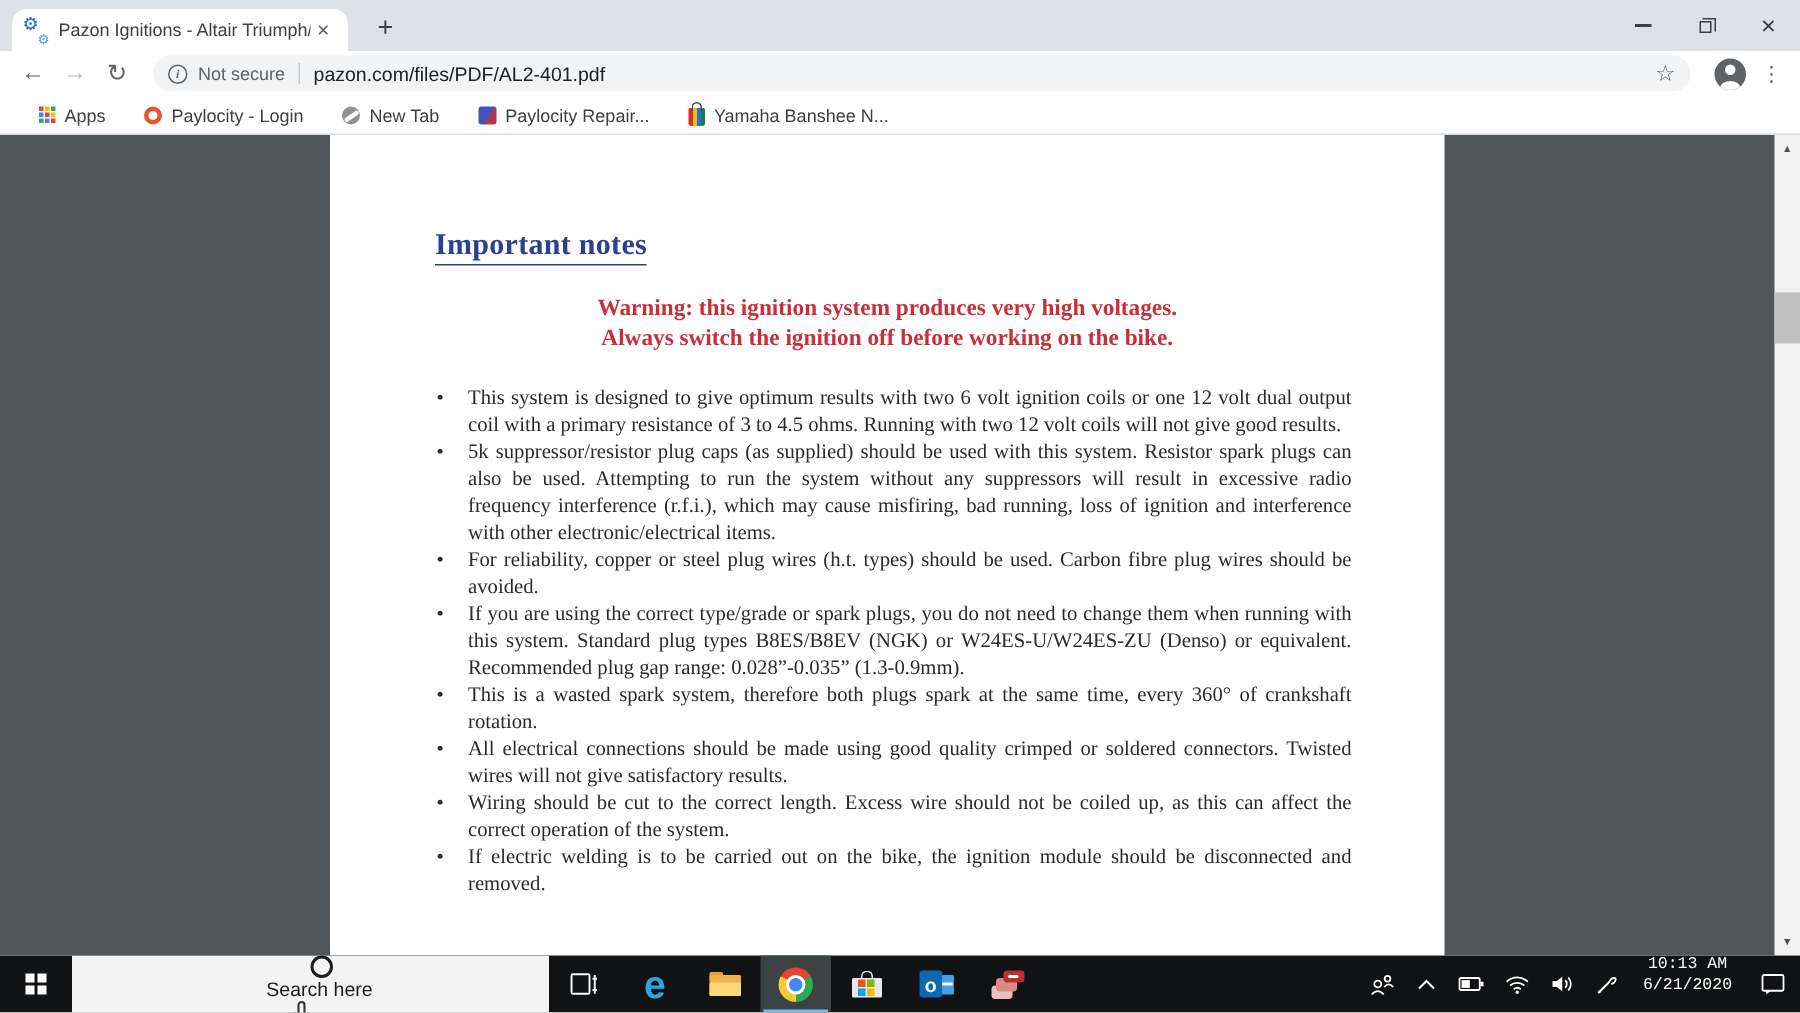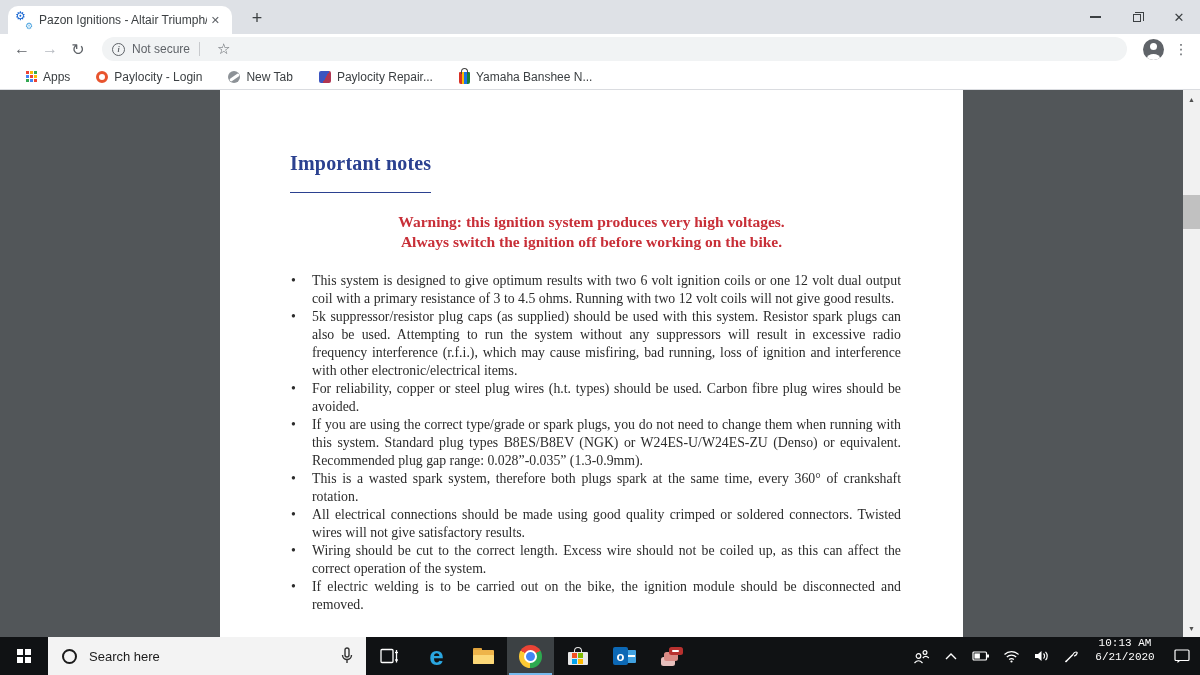--- a/index.html
+++ b/index.html
@@ -56,40 +56,40 @@
   .moto-ic { width:12px; height:12px; border-radius:2px; background:linear-gradient(120deg,#3c55c0 0 55%, #b03552 55% 100%); }
   .bag-ic { position:relative; width:11px; height:12px; border-radius:1px 1px 2px 2px; margin-top:3px;
             background:linear-gradient(90deg,#d93025 0 25%,#fbbc04 25% 50%,#1a73e8 50% 75%,#188038 75% 100%); }
   .bag-ic::before { content:""; position:absolute; top:-4px; left:2px; width:5px; height:5px;
                     border:1.5px solid #444; border-bottom:none; border-radius:4px 4px 0 0; }
 
   
   .content { position:relative; height:547px; background:#525659; overflow:hidden; }
   .pdf-page { position:absolute; left:220px; top:0; width:743px; height:547px; background:#fff; }
   .pdf-heading { display:inline-block; margin:62px 0 0 70px; font:bold 20px "Liberation Serif", serif;
-                 color:#2b4190; border-bottom:1.6px solid #2b4190; padding-bottom:17px; letter-spacing:.2px; }
+                 color:#2b4190; border-bottom:1.6px solid #2b4190; padding-bottom:1px; letter-spacing:.2px; }
   .pdf-warning { margin-top:19px; text-align:center; font:bold 15.5px/20px "Liberation Serif", serif; color:#c82f38; }
   .pdf-bullets { margin:20px 62px 14px 92px; list-style:none; text-align:justify;
                  font:13.8px/18px "Liberation Serif", serif; color:#2b2b2b; }
   .pdf-bullets li { position:relative; }
   .pdf-bullets li::before { content:"\2022"; position:absolute; left:-21px; top:0; }
 
   
   .scrollbar { position:absolute; right:0; top:0; width:17px; height:547px; background:#f1f1f1; }
   .sb-arrow { position:absolute; left:0; width:17px; height:14px; display:flex; align-items:center;
               justify-content:center; font-size:7px; color:#505050; }
   .sb-up { top:2px; } .sb-down { bottom:2px; }
   .sb-thumb { position:absolute; left:0; top:105px; width:17px; height:34px; background:#c1c1c1; }
 
   
   .taskbar { height:38px; background:#101214; display:flex; align-items:stretch; }
   .start-btn { width:48px; display:flex; align-items:center; justify-content:center; }
   .win-logo { display:grid; grid-template-columns:6.5px 6.5px; grid-auto-rows:6.5px; gap:1.5px; }
   .win-logo i { background:#fff; display:block; }
-  .search-box { width:318px; background:#f3f3f3; display:flex; align-items:center; }
+  .search-box { width:318px; background:#f3f3f3; display:flex; align-items:center;flex-direction:column; }
   .cortana-ring { width:15px; height:15px; border:2px solid #1b1b1b; border-radius:50%; margin-left:14px; flex:none; }
   .search-text { margin-left:12px; font-size:13px; color:#1b1b1b; flex:1; }
   .mic-icon { margin-right:12px; flex:none; }
   .tb-btn { position:relative; width:47px; display:flex; align-items:center; justify-content:center; }
   .tb-btn.active { background:#3c4144; }
   .tb-btn.active::after { content:""; position:absolute; bottom:0; left:2px; right:2px; height:2.5px; background:#76b9ed; }
   .edge-e { font:bold 26px "Liberation Sans", sans-serif; color:#2aa6e0; line-height:1; }
   .folder-ic { position:relative; width:21px; height:16px; }
   .folder-ic::before { content:""; position:absolute; top:0; left:0; width:9px; height:5px; background:#e0a33c; border-radius:1px 1px 0 0; }
   .folder-back { position:absolute; top:2px; width:21px; height:14px; background:#eeb44a; border-radius:1px; }
@@ -149,20 +149,21 @@
   </div>
 
   <div class="toolbar">
     <div class="navbtn">←</div>
     <div class="navbtn disabled">→</div>
     <div class="navbtn">↻</div>
     <div class="omnibox">
       <span class="info-icon">i</span>
       <span class="not-secure">Not secure</span>
       <span class="omni-sep"></span>
+      <span class="url-text">pazon.com/files/PDF/AL2-401.pdf</span>
       <span class="star-icon">☆</span>
     </div>
     <div class="avatar"></div>
     <div class="menu-dots">⋮</div>
   </div>
 
   <div class="bookmarks">
     <div class="bm">
       <span class="bm-ic apps-grid">
         <i style="background:#ea4335"></i>

